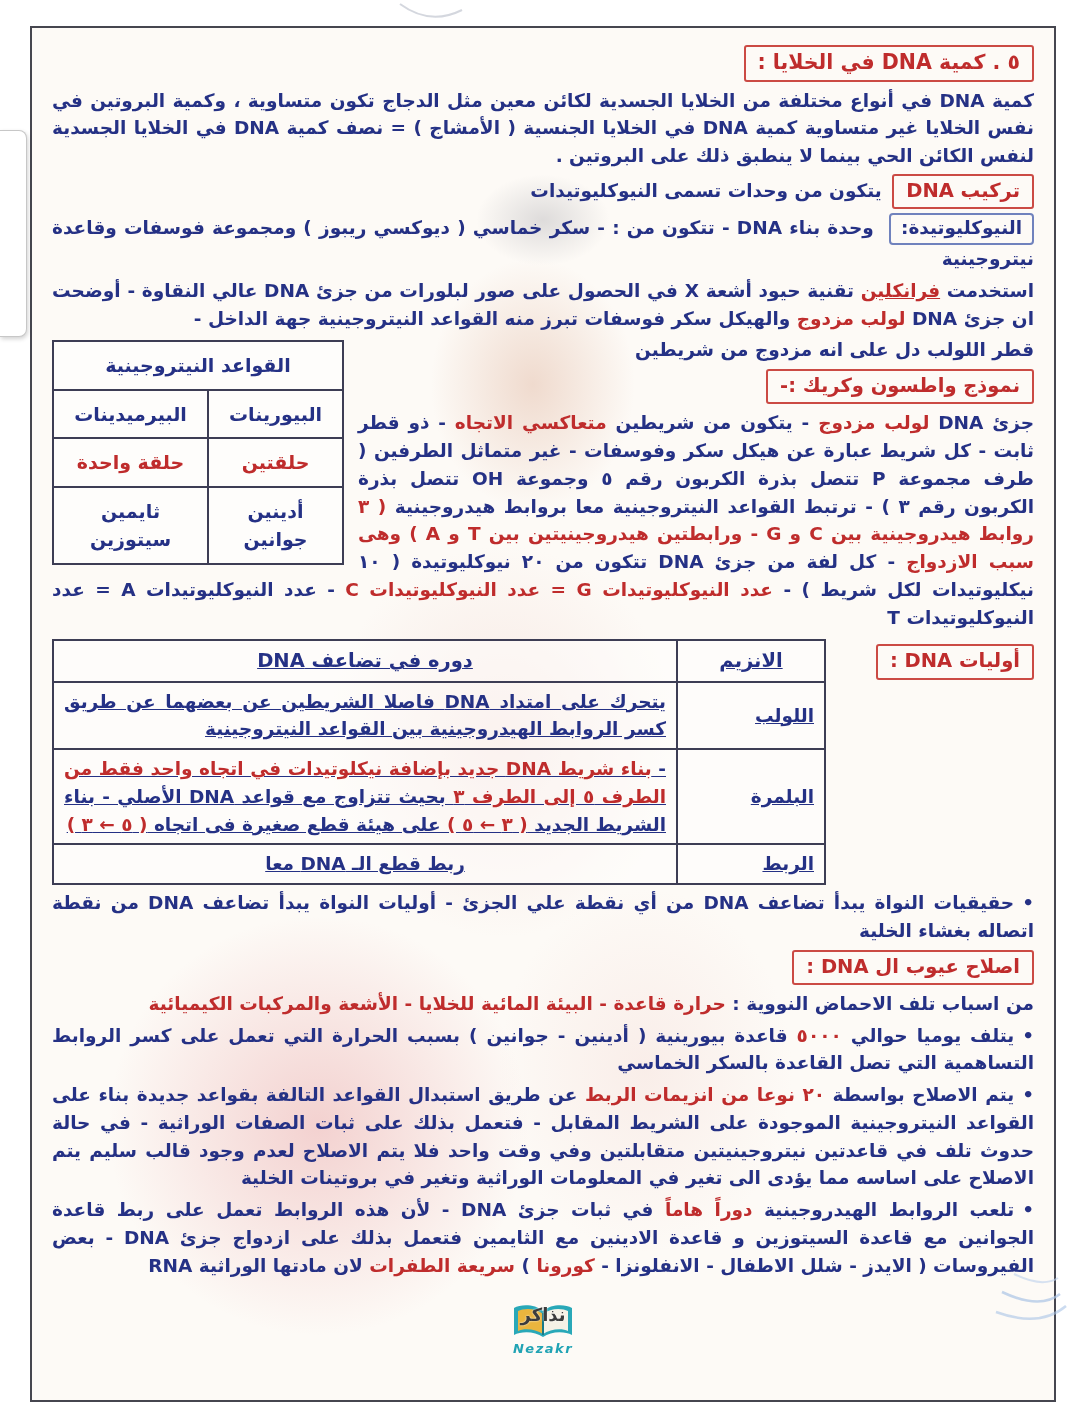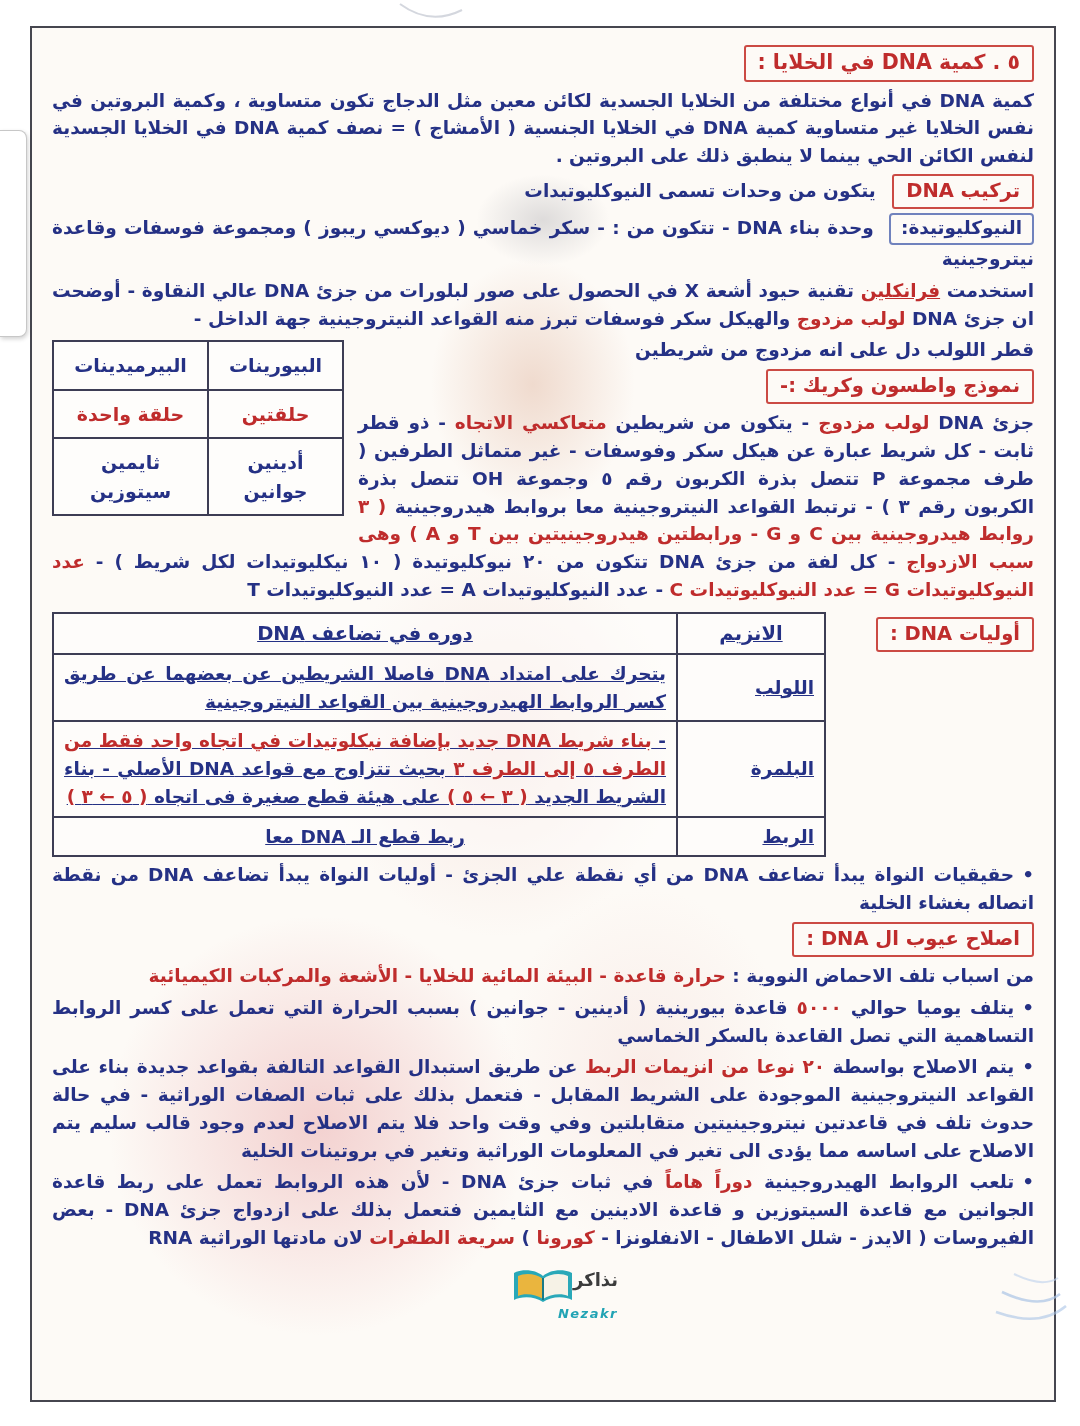--- a/index.html
+++ b/index.html
@@ -24,21 +24,21 @@
   }
   .content{
     position:relative;z-index:2;direction:rtl;text-align:justify;
     padding:12px 20px 6px;color:#253185;font-weight:700;
     font-size:18.5px;line-height:1.5;
   }
   .para{margin:4px 0;}
   .line{margin:5px 0;}
   .red-box{
     display:inline-block;border:2px solid #cb4a44;color:#bf2c2c;
-    padding:1px 12px 3px;border-radius:3px;margin-left:10px;
+    padding:1px 12px 3px;border-radius:3px;margin-left:4px;
     background:rgba(253,250,246,0.55);line-height:1.4;font-size:19.5px;
   }
   .blue-box{
     display:inline-block;border:2px solid #7082bd;color:#253185;
     padding:0 10px 2px;border-radius:4px;margin-left:8px;
     background:rgba(253,250,246,0.55);line-height:1.4;
   }
   .seg-r{color:#bf2c2c;}
   .seg-ru{color:#bf2c2c;text-decoration:underline;}
   .bullet::before{content:"•";margin-left:8px;color:inherit;}
@@ -57,21 +57,21 @@
   .aside-text{margin-top:8px;line-height:1.45;}
   .enz-wrap{flex:1;}
   .enz-table{width:100%;border-collapse:collapse;background:rgba(255,255,255,0.45);}
   .enz-table th,.enz-table td{border:2px solid #3d3d54;padding:5px 10px;vertical-align:middle;text-decoration:underline;}
   .enz-table th{text-align:center;font-size:19.5px;color:#253185;}
   .enz-col{width:126px;}
   .enz-name{text-align:right;}
   .enz-role{text-align:justify;margin-top:37px;}
   .center-cell{text-align:center !important;}
   
-  .footer-logo{clear:both;width:150px;margin:14px auto 0;position:relative;}
+  .footer-logo{clear:both;width:150px;margin:22px auto 0;text-align:center;position:relative;}
   .book-icon{display:block;margin:0 auto;width:72px;height:40px;}
   .logo-ar{position:absolute;top:0;left:0;right:0;font-size:18px;color:#3c3c3c;text-shadow:0 0 2px #fff;}
   .logo-en{font-size:13px;color:#21a3b4;font-style:italic;letter-spacing:1.5px;margin-top:-2px;}
   
   .left-tab{
     position:absolute;left:0;top:130px;width:26px;height:205px;z-index:3;
     background:#fff;border:1px solid #c7c7c7;border-left:none;
     border-radius:0 8px 8px 0;box-shadow:1px 2px 4px rgba(0,0,0,0.18);
   }
   .decor{position:absolute;inset:0;z-index:4;pointer-events:none;}
@@ -99,20 +99,23 @@
 
     <p class="para">
       <span class="blue-box">النيوكليوتيدة:</span>
       <span>وحدة بناء DNA - تتكون من : - سكر خماسي ( ديوكسي ريبوز ) ومجموعة فوسفات وقاعدة نيتروجينية</span>
     </p>
 
     <p class="para"><span class="">استخدمت </span><span class="seg-ru">فرانكلين</span><span class=""> تقنية حيود أشعة X في الحصول على صور لبلورات من جزئ DNA عالي النقاوة - أوضحت ان جزئ DNA </span><span class="seg-r">لولب مزدوج</span><span class=""> والهيكل سكر فوسفات تبرز منه القواعد النيتروجينية جهة الداخل - </span></p>
 
     <table class="bases-table" dir="rtl">
       <tbody>
+        <tr>
+          <td colspan="2">القواعد النيتروجينية</td>
+        </tr>
         <tr>
           <td>البيورينات</td>
           <td>البيرميدينات</td>
         </tr>
         <tr class="red-row">
           <td>حلقتين</td>
           <td>حلقة واحدة</td>
         </tr>
         <tr>
           <td>أدينين جوانين</td>

